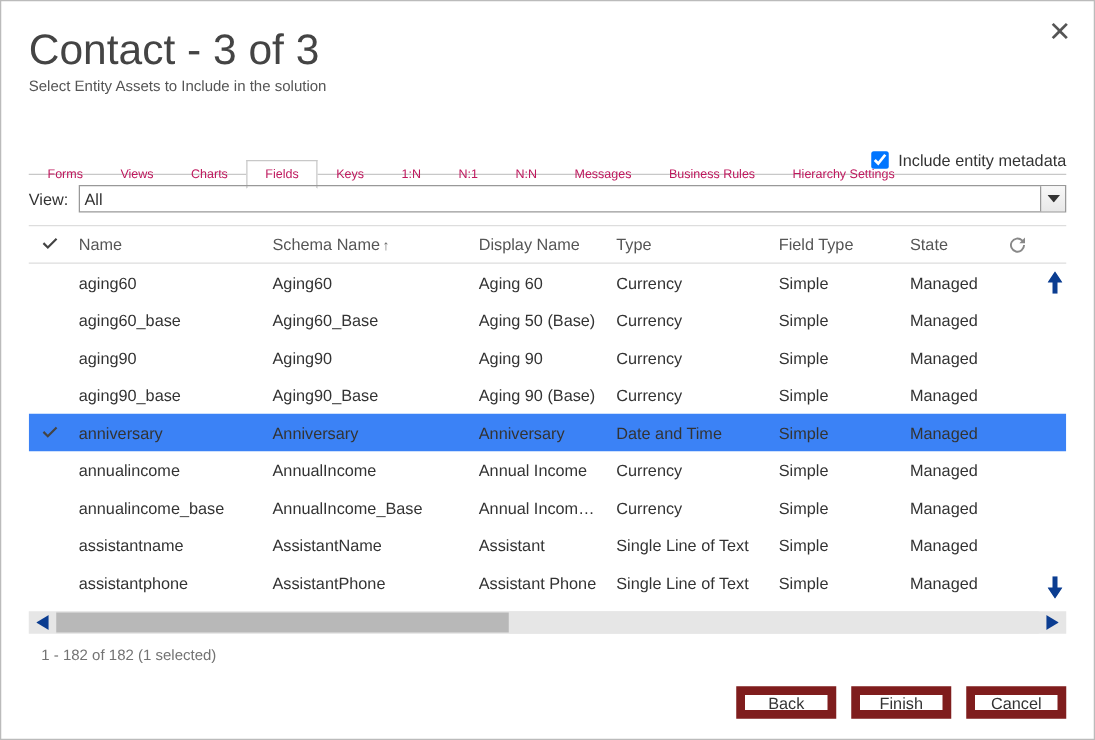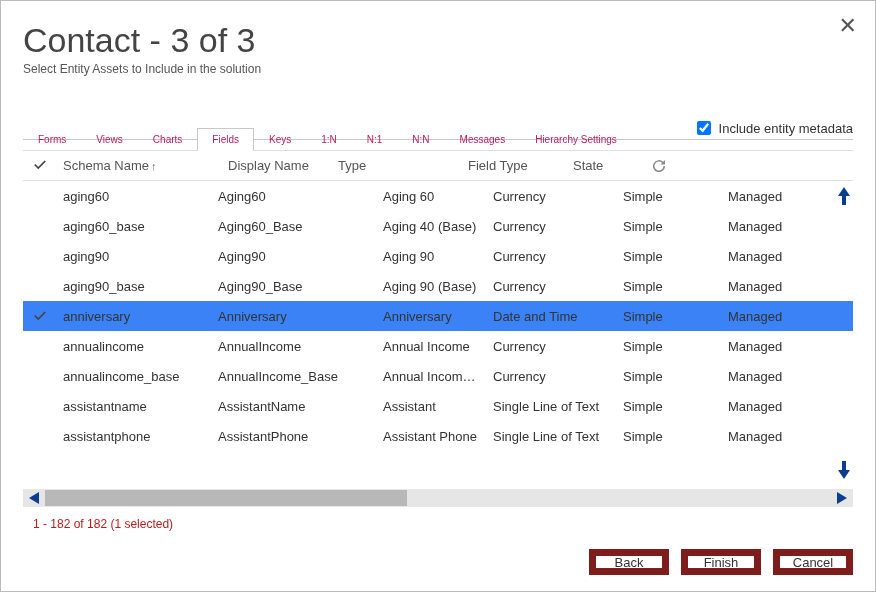--- a/index.html
+++ b/index.html
@@ -166,21 +166,21 @@
     display:flex; align-items:center; justify-content:center;
     cursor: pointer;
   }
   .hscroll .arrow svg { width: 10px; height: 12px; fill: #0b3d91; }
   .hscroll .track { flex:1; height: 18px; background:#e6e6e6; position:relative; }
   .hscroll .thumb { position:absolute; left:0; top:1px; bottom:1px; width: 46%; background:#b8b8b8; }
 
   .status {
     margin-top: 6px;
     font-size: 12px;
-    color: #b91c1c;
+    color: #737373;
     padding: 4px 10px;
   }
 
   .buttons {
     margin-top: auto;
     display: flex;
     justify-content: flex-end;
     gap: 12px;
     padding-top: 14px;
   }
@@ -216,31 +216,44 @@
   <div class="tabs" id="tabs">
       <div class="tab">Forms</div>
       <div class="tab">Views</div>
       <div class="tab">Charts</div>
       <div class="tab active">Fields</div>
       <div class="tab">Keys</div>
       <div class="tab">1:N</div>
       <div class="tab">N:1</div>
       <div class="tab">N:N</div>
       <div class="tab">Messages</div>
+      <div class="tab">Business Rules</div>
       <div class="tab">Hierarchy Settings</div>
     </div>
 
+  <div class="viewrow">
+    <span class="label">View:</span>
+    <div class="view-select">
+      <span>All</span>
+      <span class="dd">
+        <svg viewBox="0 0 10 6">
+            <path d="M0 0 L5 6 L10 0 Z"></path>
+          </svg>
+      </span>
+    </div>
+  </div>
 
   <div class="grid">
     <div class="header-row">
       <div class="col c-check">
         <span class="check-mark"><svg viewBox="0 0 16 12">
               <polyline points="2,6 6,10 14,2"></polyline>
             </svg></span>
       </div>
+      <div class="col c-name"><span>Name</span></div>
       <div class="col c-schema"><span>Schema Name</span><span class="sort-arrow">↑</span></div>
       <div class="col c-display"><span>Display Name</span></div>
       <div class="col c-type"><span>Type</span></div>
       <div class="col c-ftype"><span>Field Type</span></div>
       <div class="col c-state"><span>State</span></div>
       <div class="col c-refresh refresh-icon">
         <svg viewBox="0 0 16 16">
             <path d="M13.6 2.4A8 8 0 1 0 16 8h-2a6 6 0 1 1-1.8-4.2L10 6h6V0z"></path>
           </svg>
       </div>
@@ -254,21 +267,21 @@
             <div class="col c-schema">Aging60</div>
             <div class="col c-display">Aging 60</div>
             <div class="col c-type">Currency</div>
             <div class="col c-ftype">Simple</div>
             <div class="col c-state">Managed</div>
           </div>
           <div class="data-row">
             <div class="col c-check"></div>
             <div class="col c-name">aging60_base</div>
             <div class="col c-schema">Aging60_Base</div>
-            <div class="col c-display">Aging 40 (Base)</div>
+            <div class="col c-display">Aging 50 (Base)</div>
             <div class="col c-type">Currency</div>
             <div class="col c-ftype">Simple</div>
             <div class="col c-state">Managed</div>
           </div>
           <div class="data-row">
             <div class="col c-check"></div>
             <div class="col c-name">aging90</div>
             <div class="col c-schema">Aging90</div>
             <div class="col c-display">Aging 90</div>
             <div class="col c-type">Currency</div>

